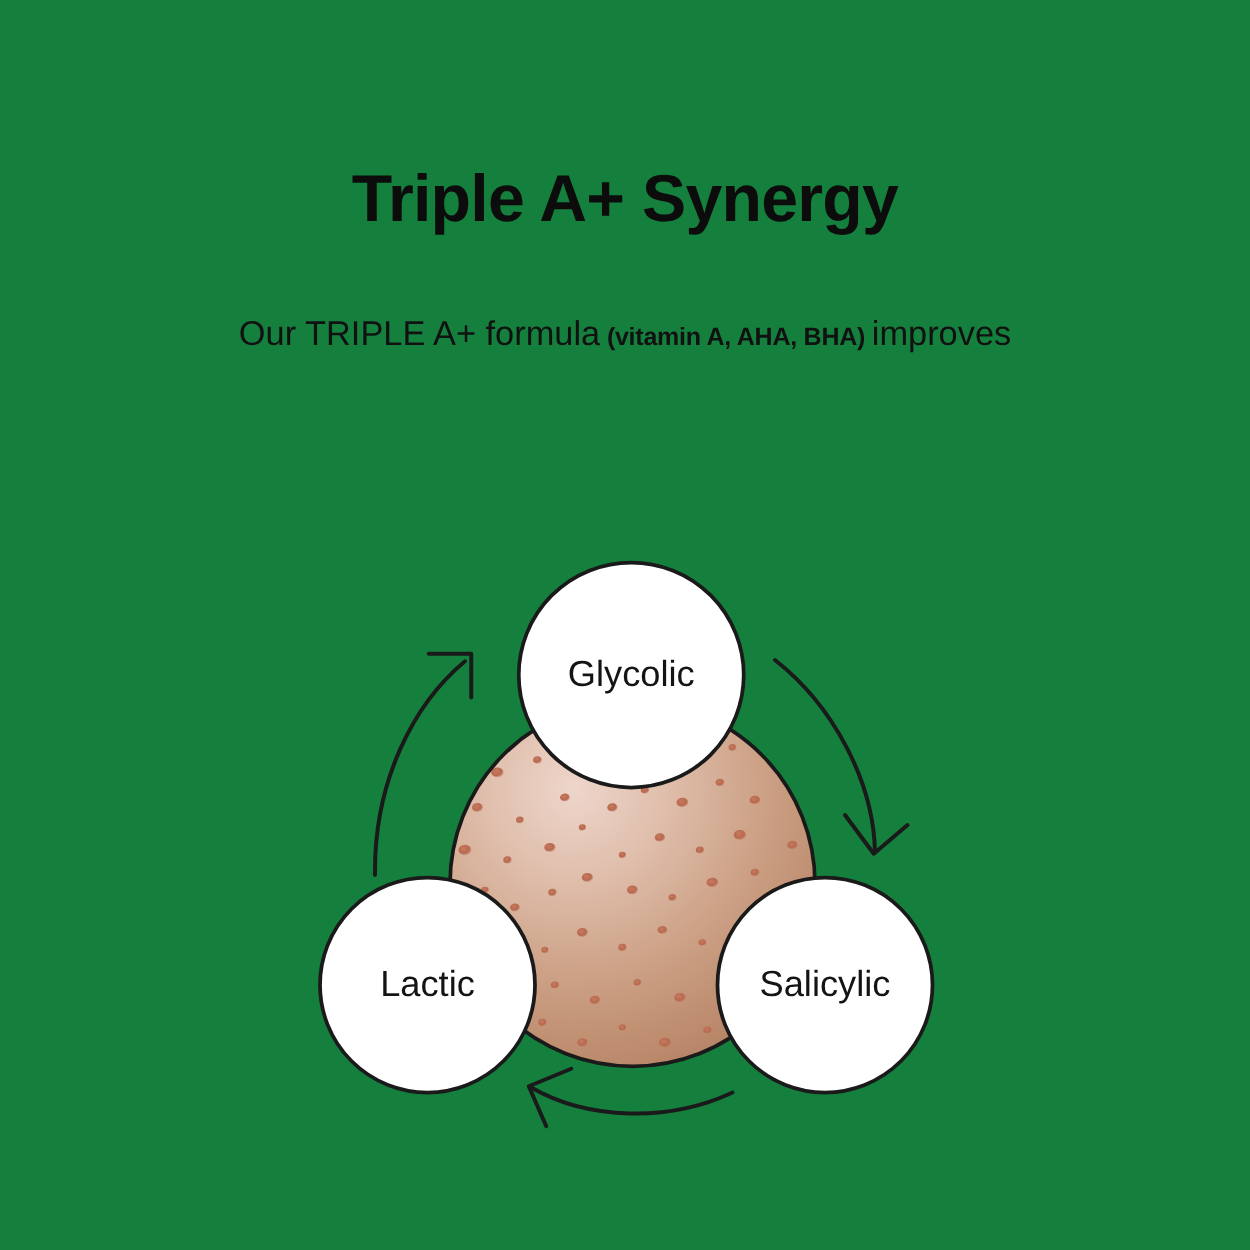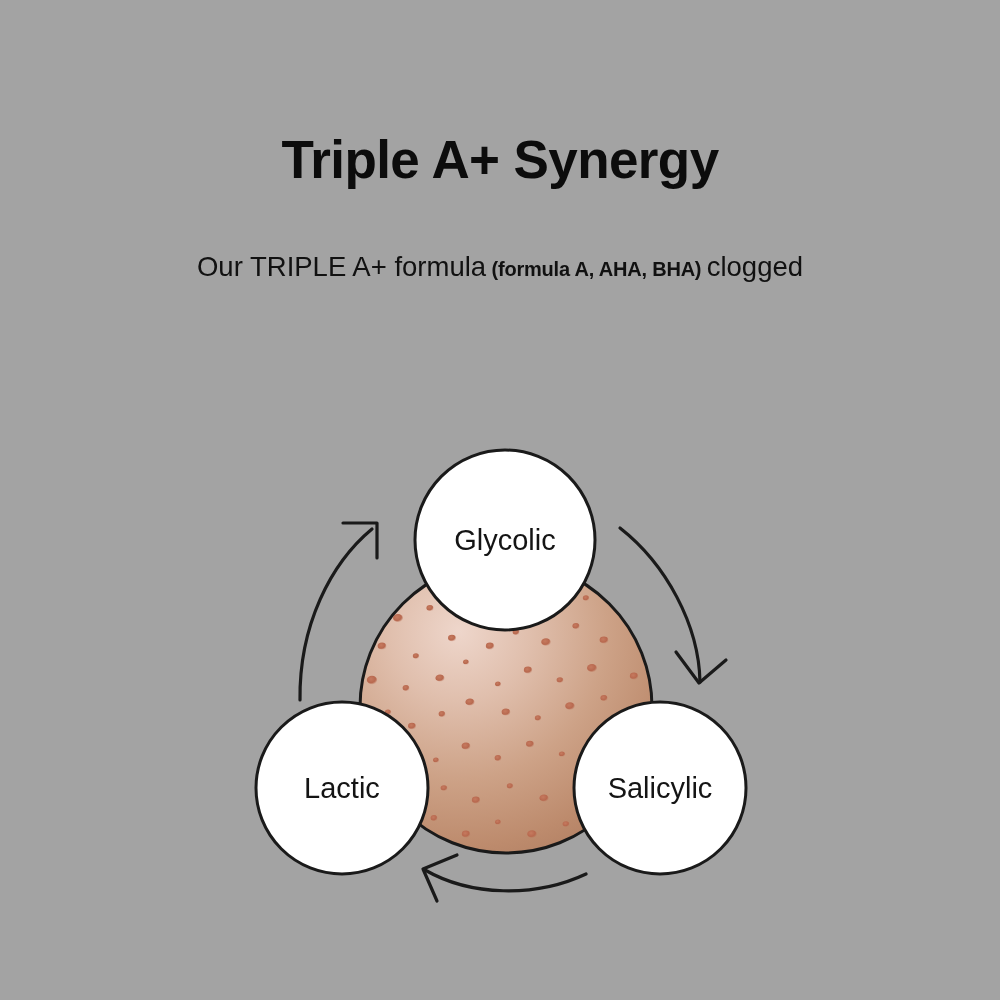--- a/index.html
+++ b/index.html
@@ -67,26 +67,26 @@
   .node-label {
     font-family: "Liberation Sans", sans-serif;
     font-size: 29px;
     fill: #141414;
     font-weight: 400;
   }
 </style>
 </head>
 <body style="background: rgb(238, 251, 110);">
 
-<div class="page" style="background: #a3a3a3;">
+<div class="page" style="background: #15803d;">
 
   <div class="headline">Triple A+ Synergy</div>
 
   <div class="body-copy">
-    <span class="line"><span>Our </span><span class="strong">TRIPLE A+ formula</span><span class="paren"> (formula A, AHA, BHA) </span><span>clogged</span></span>
+    <span class="line"><span>Our </span><span class="strong">TRIPLE A+ formula</span><span class="paren"> (vitamin A, AHA, BHA) </span><span>improves</span></span>
   </div>
 
   <div class="diagram">
     <svg width="1000" height="1000" viewBox="0 0 1000 1000" xmlns="http://www.w3.org/2000/svg">
       <defs>
         <radialGradient id="skinGrad" cx="34%" cy="24%" r="92%">
           <stop offset="0%" stop-color="#eed6cb"></stop>
           <stop offset="26%" stop-color="#e0bfad"></stop>
           <stop offset="55%" stop-color="#cda287"></stop>
           <stop offset="80%" stop-color="#bd8b6d"></stop>

